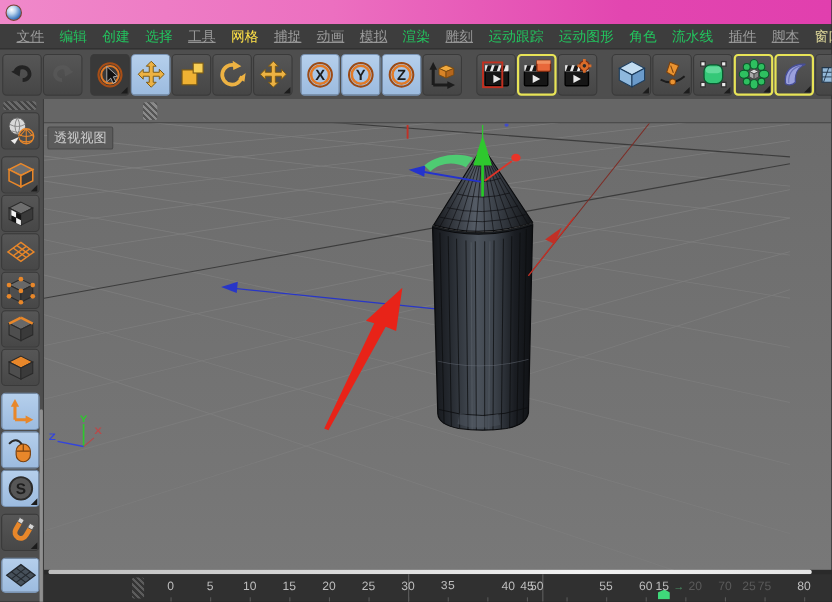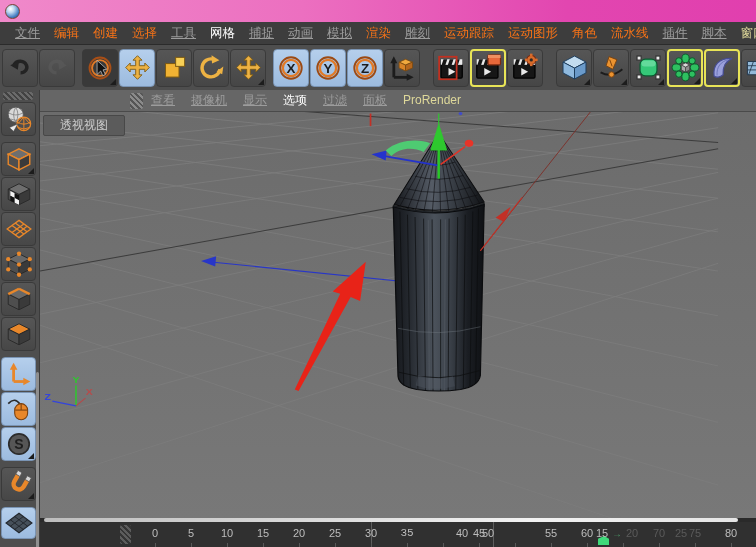--- a/index.html
+++ b/index.html
@@ -10,21 +10,21 @@
   .titlebar{position:absolute;left:0;top:0;width:756px;height:22px;
     background:linear-gradient(90deg,#f089ca 0%,#ec6fc0 40%,#e246b0 75%,#e13fae 100%);
     display:flex;align-items:center;color:#14060e;font-size:12.5px;}
   .titlebar .logo{width:13px;height:13px;border-radius:50%;margin:0 6px 0 5px;
     background:radial-gradient(circle at 35% 30%,#ffffff 0%,#bcd6ee 30%,#3d78c0 70%,#1c4a8a 100%);
     border:1px solid #743;}
   
   .menubar{position:absolute;left:0;top:22px;width:756px;height:23px;background:#3d3d3d;
     border-bottom:1px solid #2b2b2b;display:flex;align-items:center;padding-left:8px;box-sizing:border-box;}
   .menu-item{font-size:12.5px;padding:0 7px;line-height:22px;cursor:default;white-space:nowrap;}
-  .m-gray{color:#9c9c9c;text-decoration:underline;} .m-yellow{color:#f97316;} .m-bright{color:#ffffff;} .m-pale{color:#ded89a;}
+  .m-gray{color:#9c9c9c;text-decoration:underline;} .m-yellow{color:#22c55e;} .m-bright{color:#fde047;} .m-pale{color:#ded89a;}
   
   .toolbar{position:absolute;left:0;top:45px;width:756px;height:45px;background:#4e4e4e;
     border-bottom:1px solid #3a3a3a;display:flex;align-items:center;}
   .grip{width:9px;height:38px;margin-left:1px;
     background:repeating-linear-gradient(45deg,#6a6a6a 0 2px,#424242 2px 4px);border-radius:2px;}
   .tbtn{width:36px;height:38px;border-radius:4px;background:linear-gradient(#565656,#464646);
     border:1px solid #3a3a3a;box-sizing:border-box;position:relative;flex:none;margin-left:1px;
     display:flex;align-items:center;justify-content:center;}
   .tbtn.active{background:linear-gradient(#b5cfec,#9cbbdf);border-color:#7a94b4;}
   .tbtn.dark{background:#393939;}
@@ -46,21 +46,21 @@
   .sscroll{position:absolute;right:0px;top:282px;width:3px;height:230px;background:#8f8f8f;border-radius:2px;}
   
   .vmenubar{position:absolute;left:40px;top:90px;width:716px;height:22px;background:#666666;
     border-bottom:1px solid #4a4a4a;display:flex;align-items:center;box-sizing:border-box;}
   .vgrip{width:13px;height:16px;margin-left:90px;
     background:repeating-linear-gradient(45deg,#8a8a8a 0 2px,#555 2px 4px);border-radius:2px;}
   .vmenu-item{font-size:12px;padding:0 8px;line-height:21px;white-space:nowrap;}
   .viewport{position:absolute;left:40px;top:112px;width:716px;height:406px;
     background:linear-gradient(#6c6c6c,#787878);overflow:hidden;}
   .vplabel{position:absolute;left:3px;top:3px;background:#5b5b5b;border:1px solid #484848;
-    color:#cccccc;font-size:12px;padding:1px 16px;border-radius:2px;}
+    color:#cccccc;font-size:12px;padding:1px 5px;border-radius:2px;}
   
   .rangebar{position:absolute;left:44px;top:518px;width:694px;height:4px;border-radius:2px;
     background:linear-gradient(90deg,#bdbdbd,#f2f2f2 70%,#e5e5e5);}
   .timeline{position:absolute;left:40px;top:522px;width:716px;height:25px;background:#303030;}
   .tl-grip{position:absolute;left:80px;top:3px;width:11px;height:19px;
     background:repeating-linear-gradient(45deg,#5c5c5c 0 2px,#343434 2px 4px);border-radius:2px;}
   .ruler-num{position:absolute;top:5px;transform:translateX(-50%);font-size:11px;color:#bdbdbd;}
   .ruler-num.faint{color:#7c7c7c;opacity:.55;}
   .ruler-tick{position:absolute;bottom:0;width:1px;height:4px;background:#585858;}
   .ruler-major{position:absolute;top:0;width:1px;height:25px;background:#5e5e5e;}
@@ -434,29 +434,20 @@
         <line x1="5" y1="14" x2="17" y2="5"></line>
         <line x1="9" y1="17" x2="21" y2="8"></line>
       </g>
     </svg>
   </div>
   <div class="sscroll"></div>
 </div>
 
 <div class="vmenubar">
   <div class="vgrip"></div>
-  <span id="vmenu-items" style="display:flex">
-      <span class="vmenu-item m-gray">查看</span>
-      <span class="vmenu-item m-gray">摄像机</span>
-      <span class="vmenu-item m-gray">显示</span>
-      <span class="vmenu-item m-bright">选项</span>
-      <span class="vmenu-item m-gray">过滤</span>
-      <span class="vmenu-item m-gray">面板</span>
-      <span class="vmenu-item m-pale">ProRender</span>
-    </span>
 </div>
 
 <div class="viewport">
   <svg width="716" height="406" viewBox="40 112 756 518" preserveAspectRatio="none" style="width:716px;height:406px">
     <defs>
       <linearGradient id="bodyGrad" x1="0" y1="0" x2="1" y2="0">
         <stop offset="0" stop-color="#14161a"></stop>
           <stop offset="0.16" stop-color="#23272d"></stop>
         <stop offset="0.45" stop-color="#4b525b"></stop>
           <stop offset="0.62" stop-color="#3b4149"></stop>

